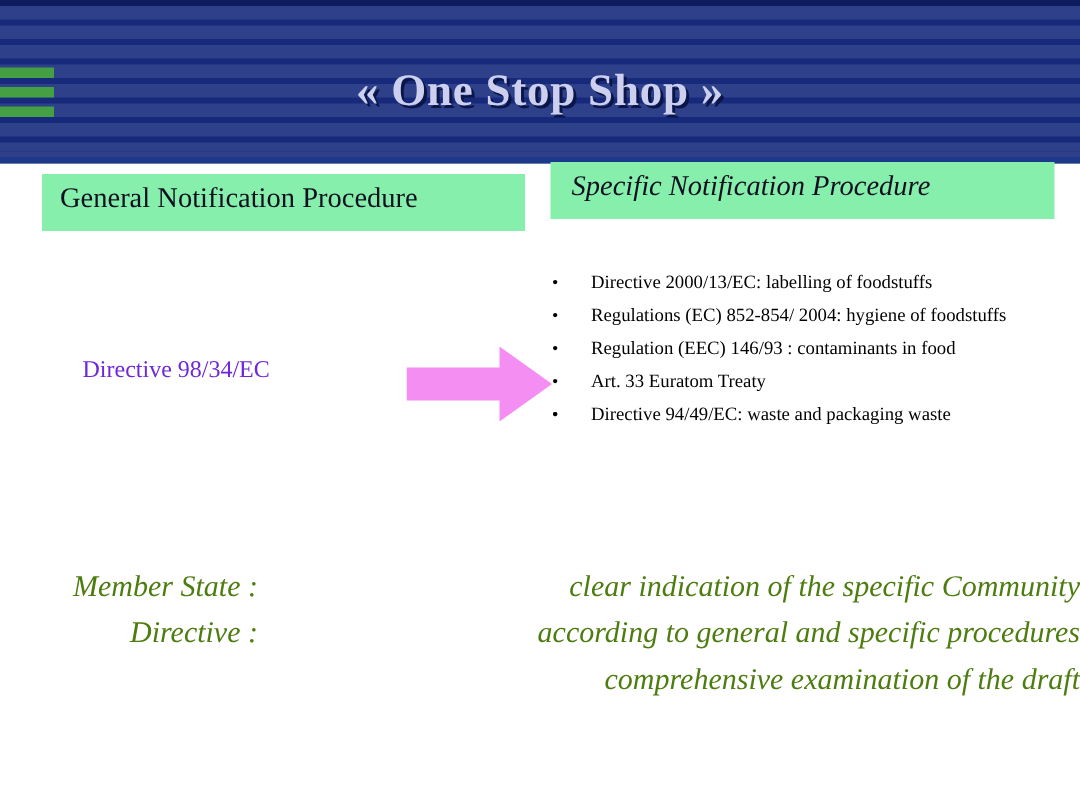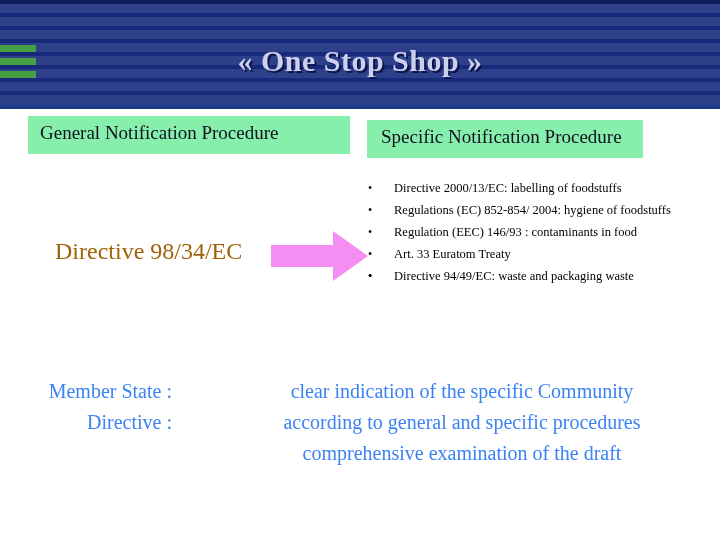--- a/index.html
+++ b/index.html
@@ -80,32 +80,33 @@
     padding-left: 12px;
     box-sizing: border-box;
   }
   #general-procedure-box {
     left: 28px;
     top: 116px;
     width: 322px;
   }
   #specific-procedure-box {
     left: 367px;
-    top: 120px;
-    width: 276px;
+    top: 108px;
+    width: 336px;
     padding-left: 14px;
+    font-style: italic;
   }
 
   
   #directive-label {
     position: absolute;
     left: 55px;
     top: 238px;
-    font-size: 24px;
-    color: #a16207;
+    font-size: 16px;
+    color: #6d28d9;
     white-space: nowrap;
   }
   #arrow-graphic {
     position: absolute;
     left: 271px;
     top: 231px;
     width: 97px;
     height: 50px;
   }
 
@@ -134,36 +135,37 @@
   }
 
   
   #roles-block {
     position: absolute;
     left: 0;
     top: 376px;
     width: 720px;
     font-size: 20px;
     line-height: 31px;
-    color: #3b82f6;
+    color: #4d7c0f;
+    font-style: italic;
   }
   .role-row {
     display: flex;
     align-items: flex-start;
   }
   .role-name {
     width: 172px;
     text-align: right;
     padding-right: 9px;
     flex: 0 0 auto;
     white-space: nowrap;
   }
   .role-desc {
     flex: 1 1 auto;
-    text-align: center;
+    text-align: right;
     margin-left: 23px;
   }
   .role-desc-line {
     white-space: nowrap;
   }
 </style>
 </head>
 <body>
 
 <div id="header-banner">

